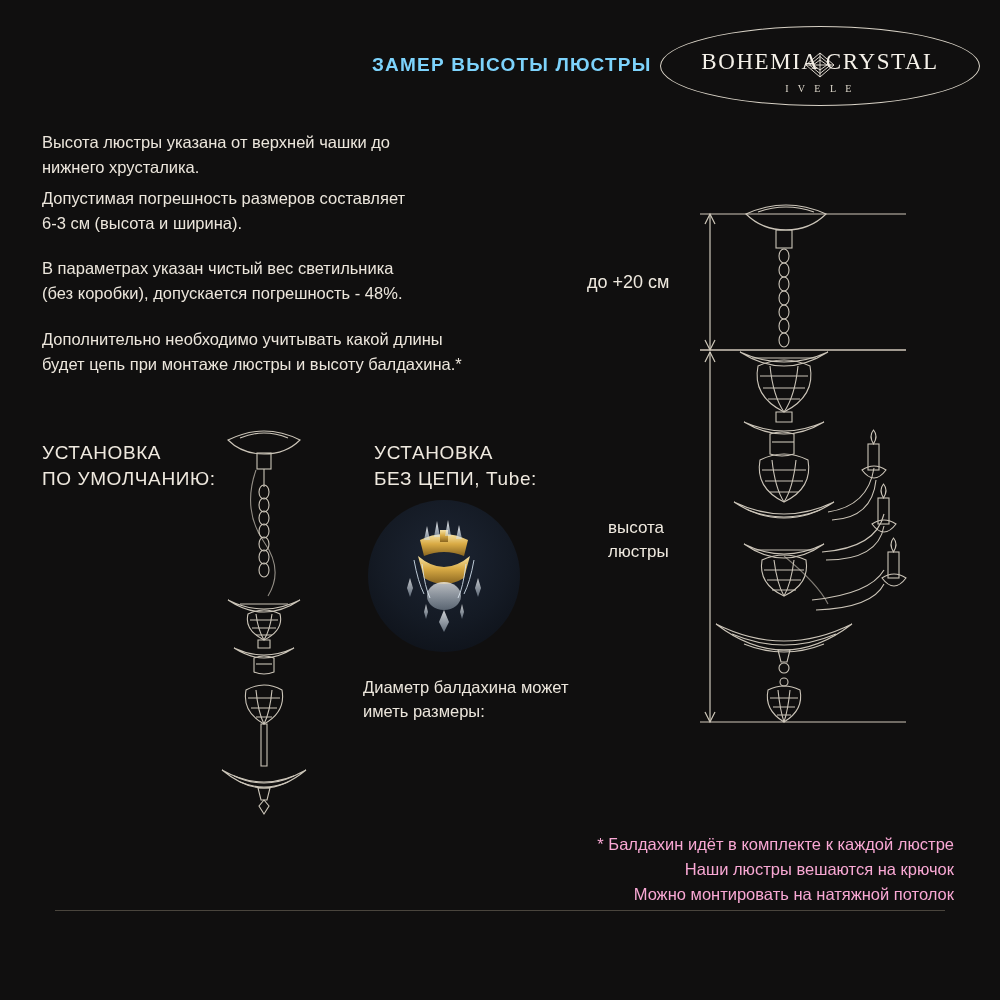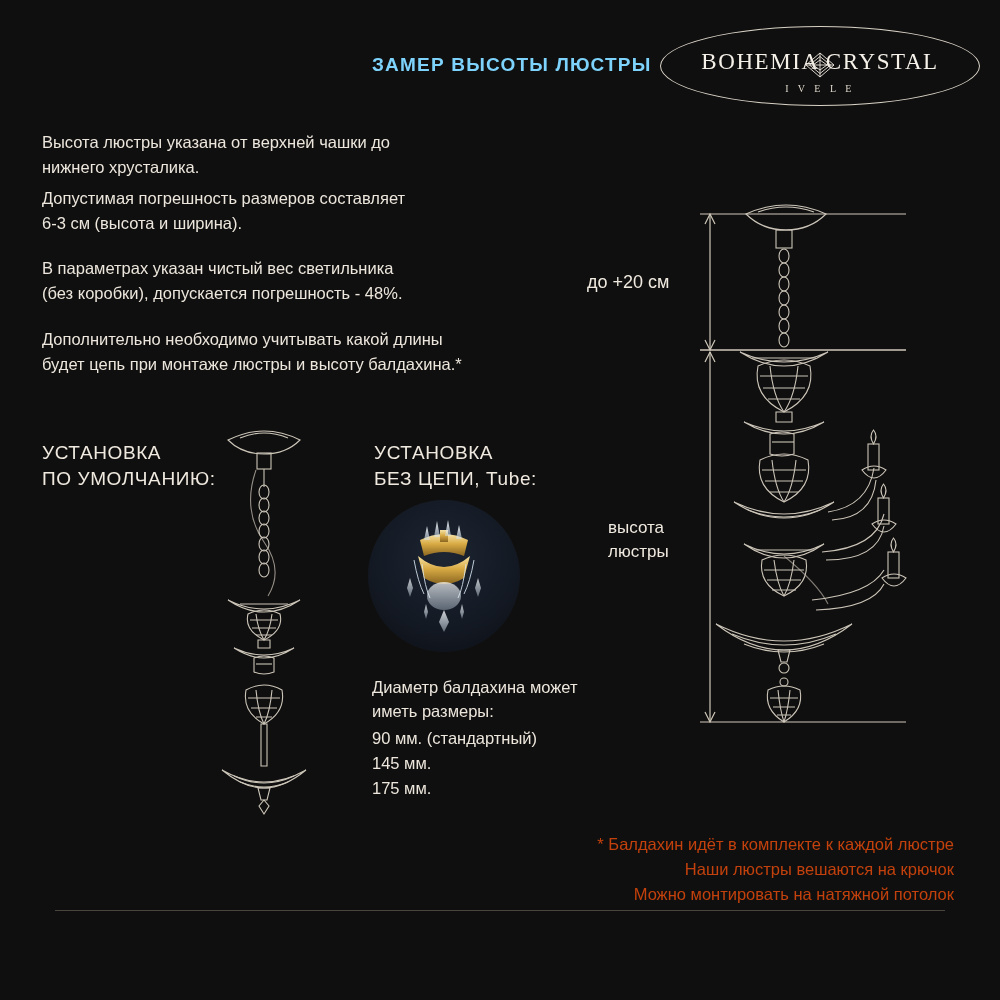--- a/index.html
+++ b/index.html
@@ -118,21 +118,21 @@
     width: 152px;
     height: 152px;
     border-radius: 50%;
     background: radial-gradient(circle at 50% 38%, #1d2533 0%, #141a24 55%, #0b0e14 100%);
     overflow: hidden;
   }
 
   
   #canopy-text {
     position: absolute;
-    left: 372px;
+    left: 363px;
     top: 675px;
     font-size: 16.5px;
     line-height: 24px;
     color: #ece6dc;
     white-space: pre-line;
   }
   #canopy-sizes {
     position: absolute;
     left: 372px;
     top: 726px;
@@ -144,21 +144,21 @@
 
   
   #footer-notes {
     position: absolute;
     left: 470px;
     top: 832px;
     width: 484px;
     text-align: right;
     font-size: 16.5px;
     line-height: 25px;
-    color: #c2410c;
+    color: #f9a8d4;
     white-space: pre-line;
   }
   #footer-rule {
     position: absolute;
     left: 55px;
     top: 910px;
     width: 890px;
     height: 1px;
     background: #4a453d;
   }
@@ -266,23 +266,20 @@
         <path d="M42 78 l3 10 l-3 9 l-3 -9 Z"></path>
         <path d="M110 78 l3 10 l-3 9 l-3 -9 Z"></path>
         <path d="M58 104 l2 8 l-2 7 l-2 -7 Z"></path>
         <path d="M94 104 l2 8 l-2 7 l-2 -7 Z"></path>
       </g>
     </svg>
   </div>
 
   <div id="canopy-text">Диаметр балдахина может
 иметь размеры:</div>
-  <div id="canopy-sizes">90 мм. (стандартный)
-145 мм.
-175 мм.</div>
 
   <div id="footer-notes">* Балдахин идёт в комплекте к каждой люстре
 Наши люстры вешаются на крючок
 Можно монтировать на натяжной потолок</div>
   <div id="footer-rule"></div>
 
   <div id="dim-top-label">до +20 см</div>
   <div id="dim-main-label">высота
 люстры</div>
 

